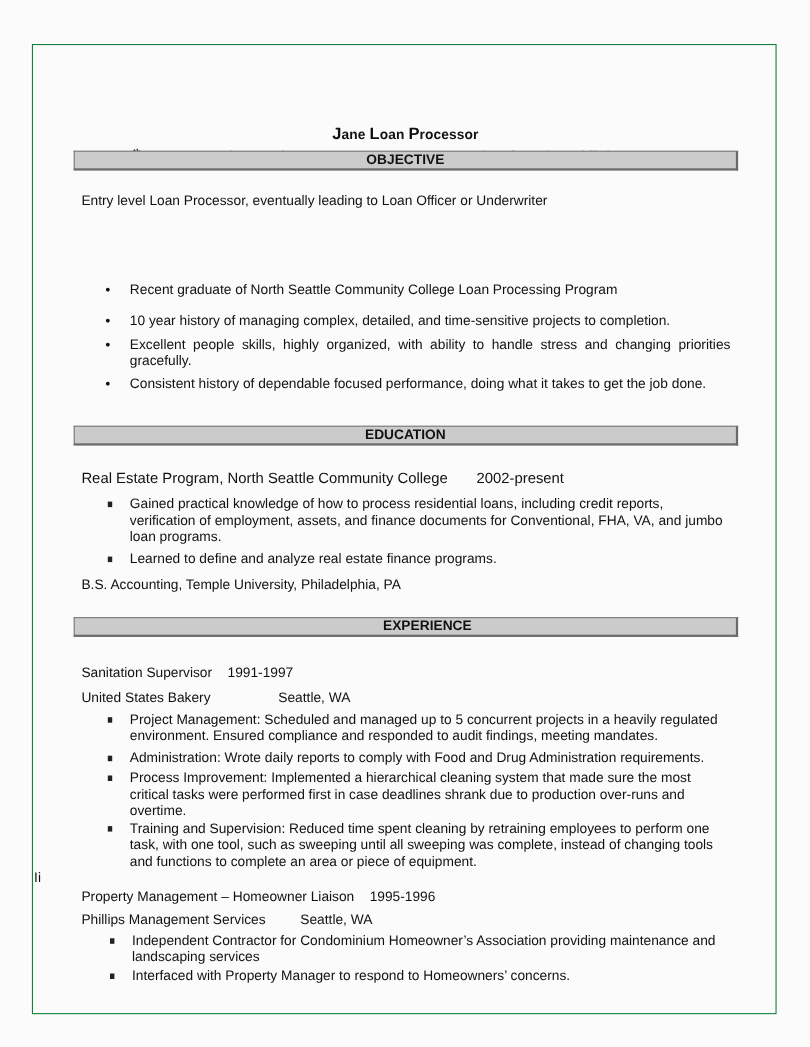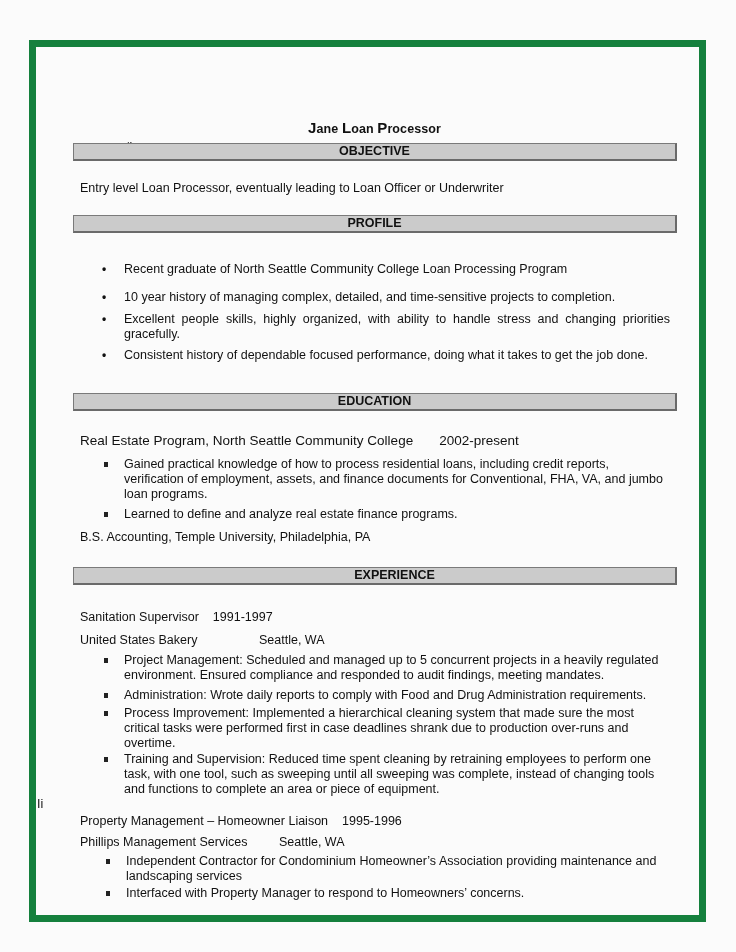--- a/index.html
+++ b/index.html
@@ -1,20 +1,20 @@
 <!DOCTYPE html>
 <html><head>
   <meta charset="utf-8">
   <style>
     * { box-sizing: border-box; margin: 0; padding: 0; }
     html, body { width: 736px; height: 952px; background: #fbfbfb; overflow: hidden; }
     body { position: relative; font-family: "Liberation Sans", sans-serif; color: #111; }
     .frame {
       position: absolute; left: 29px; top: 40px; width: 677px; height: 882px;
-      border: 7px solid #15803d; background: #fbfbfb;
+      border: 1px solid #15803d; background: #fbfbfb;
     }
     .abs { position: absolute; white-space: nowrap; }
     .name { left: 0; width: 677px; top: 72px; text-align: center; font-weight: bold; font-size: 15px; letter-spacing: 0.1px; }
     .name .cap { font-size: 15px; }
     .name .sm { font-size: 12.5px; }
     .contact { left: 44px; top: 93px; font-weight: bold; font-size: 13px; }
     .contact sup { font-size: 8px; vertical-align: 5px; }
     .contact .gap { display: inline-block; width: 12px; }
     .bar {
       position: absolute; left: 37px; width: 604px; height: 18px;
@@ -38,21 +38,20 @@
   <div class="abs name">
     <span class="cap">J</span><span class="sm">ane </span><span class="cap">L</span><span class="sm">oan </span><span class="cap">P</span><span class="sm">rocessor</span>
   </div>
   <div class="abs contact">
     <span><span>1234 56</span><sup>th</sup><span> Avenue North, Seattle, WA 98125</span></span><span class="gap"></span><span>206-523-1234</span><span class="gap"></span><span>janeloan@earthlink.net</span>
   </div>
 
   <div class="bar" style="top:96px;">OBJECTIVE</div>
   <div class="abs txt b" style="left:44px; top:134px;">Entry level Loan Processor, eventually leading to Loan Officer or Underwriter</div>
 
-  <div class="bar" style="top:168px;"><span>PROFILE</span></div>
 
   <div>
     <div>
       <span class="bullet-dot" style="left:66px; top:215px;">•</span>
       <div class="para b" style="left:88px; top:215px; width:555px;"><span>Recent graduate of North Seattle Community College Loan Processing Program</span><span style="font-weight:normal;"></span></div>
     </div>
     <div>
       <span class="bullet-dot" style="left:66px; top:243px;">•</span>
       <div class="para" style="left:88px; top:243px; width:555px;"><span class="b">10 year history</span><span> of managing complex, detailed, and time-sensitive projects to completion.</span></div>
     </div>

